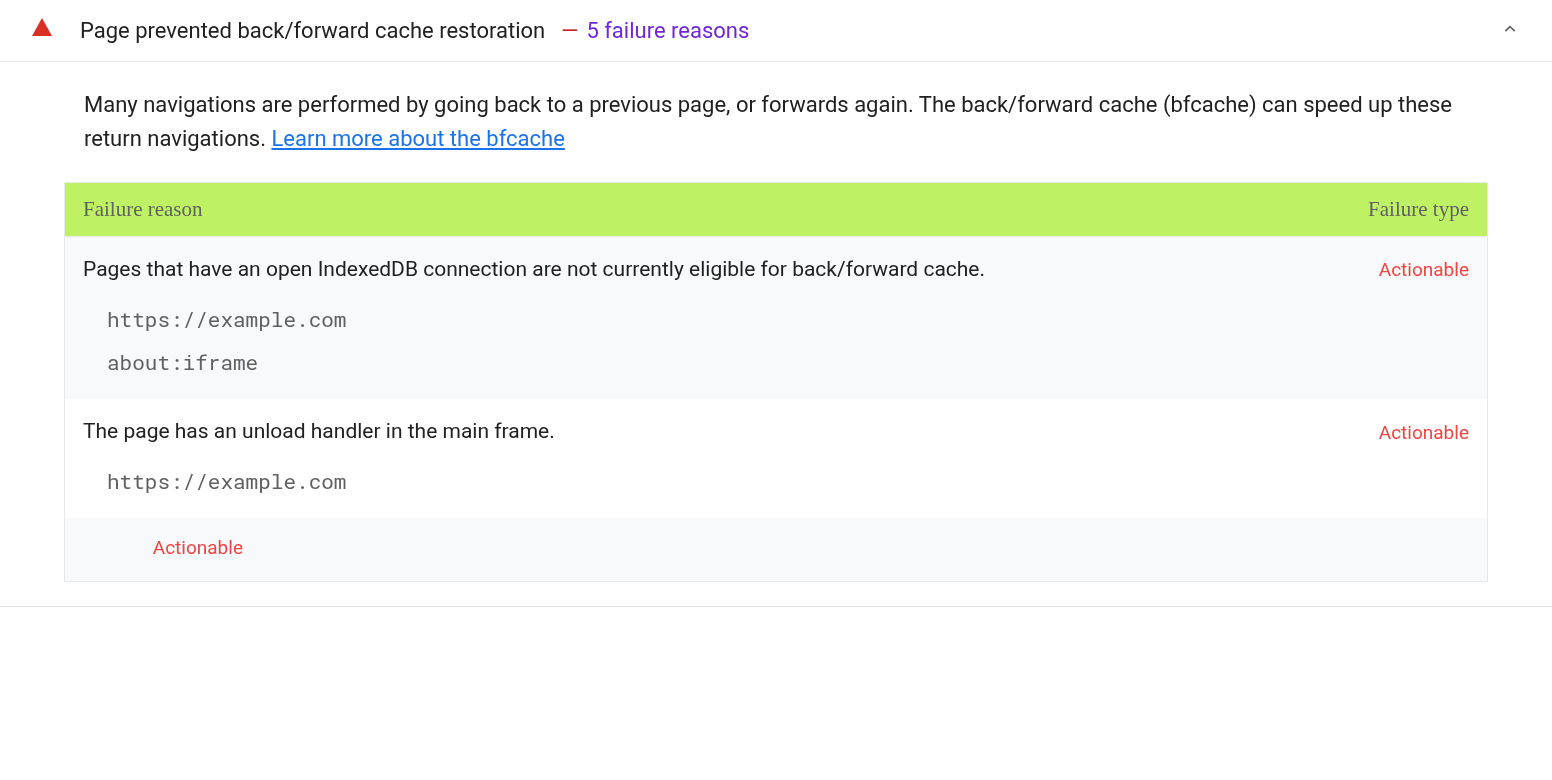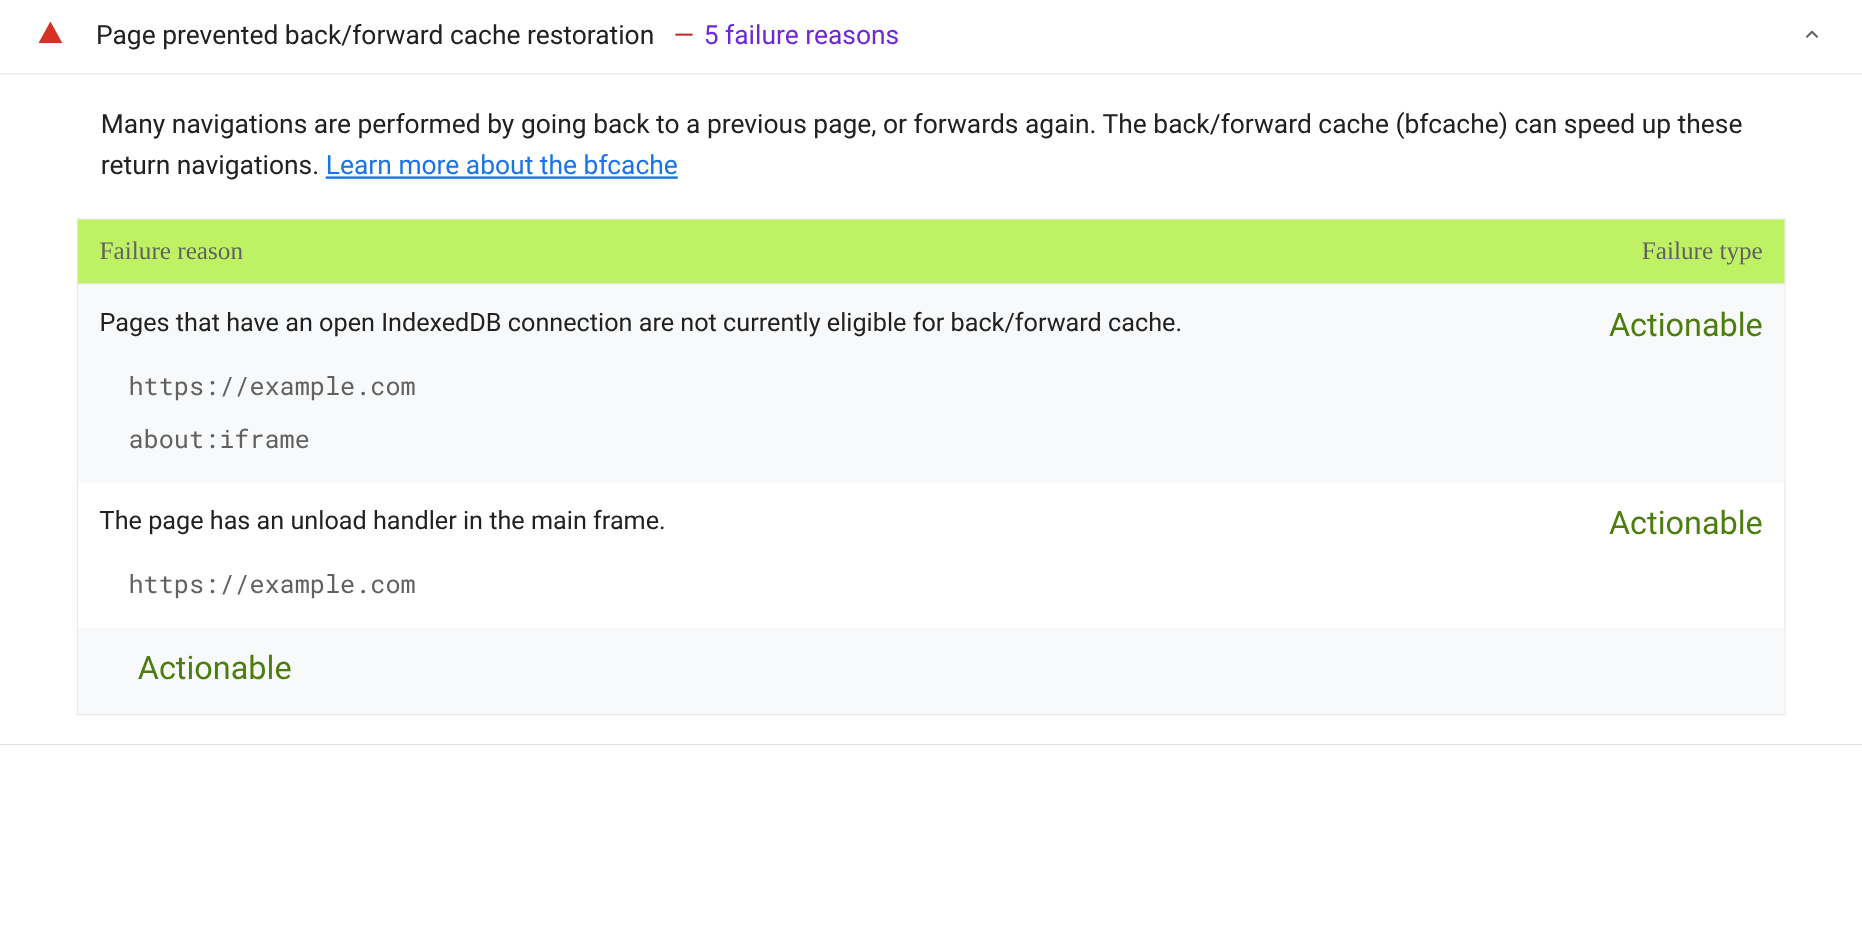--- a/index.html
+++ b/index.html
@@ -91,22 +91,22 @@
       display: flex;
       align-items: center;
     }
     .reason-text {
       flex: 1;
       font-size: 21px;
       color: #212121;
       line-height: 1.4;
     }
     .type-text {
-      font-size: 27px;
-      color: #4d7c0f;
+      font-size: 19px;
+      color: #ef4444;
       text-align: right;
       min-width: 160px;
     }
     .url-list {
       margin-top: 20px;
       padding-left: 24px;
     }
     .url-item {
       font-family: "Roboto Mono", "Courier New", monospace;
       font-size: 21px;

